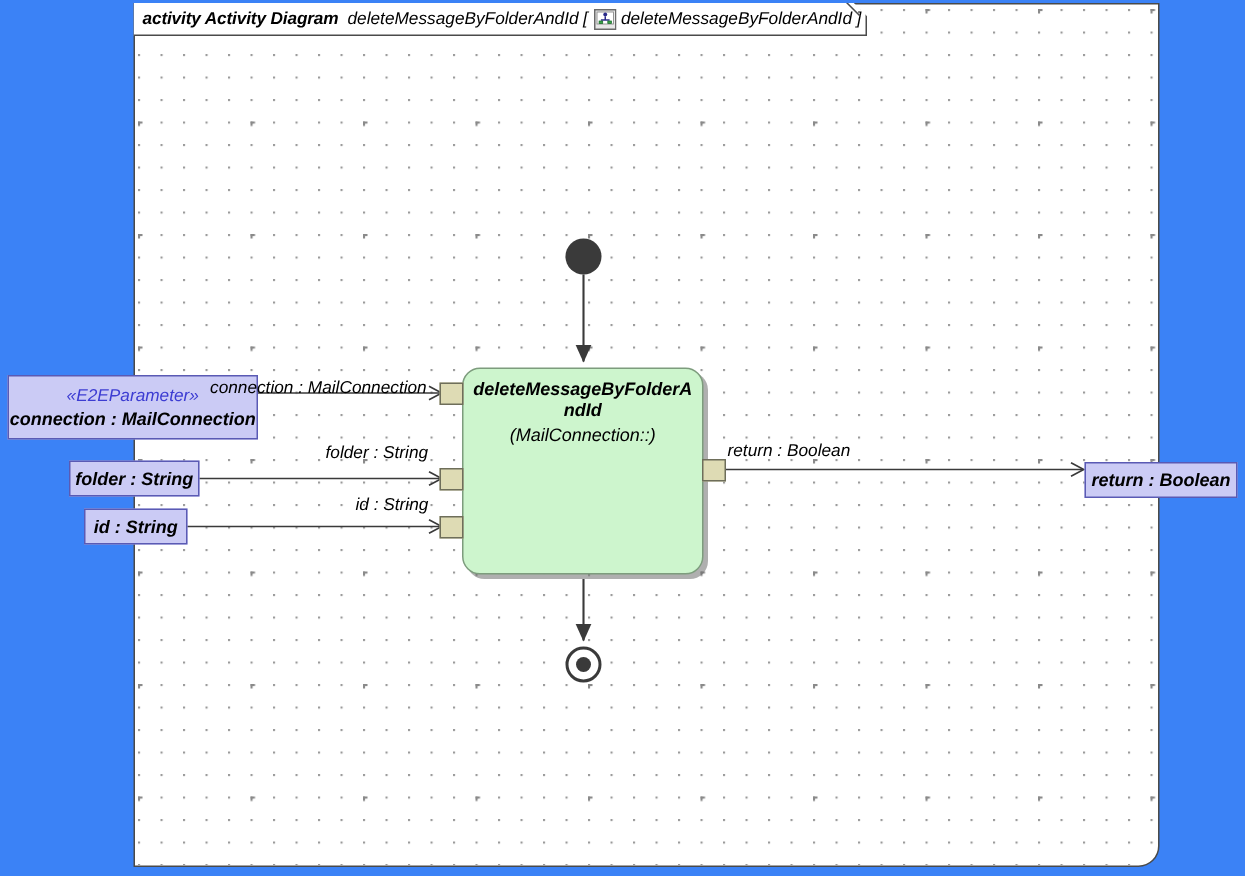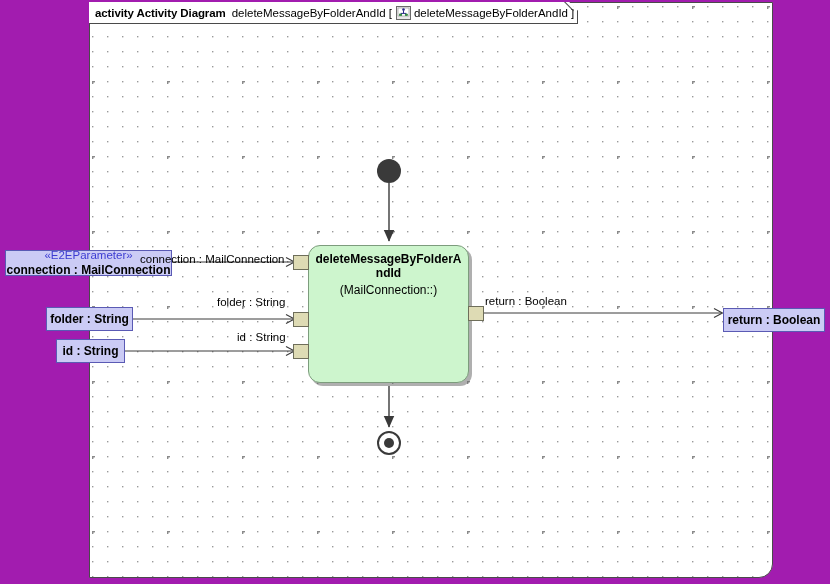--- a/index.html
+++ b/index.html
@@ -5,22 +5,23 @@
   html, body {
     margin: 0;
     padding: 0;
     background: #ffffff;
   }
   #screen {
     position: relative;
     width: 830px;
     height: 584px;
     overflow: hidden;
-    background: #a21caf;
+    background: #3b82f6;
     font-family: "Liberation Sans", sans-serif;
+    font-style: italic;
   }
 
   
   #diagram-frame {
     position: absolute;
     left: 89px;
     top: 2px;
     width: 684px;
     height: 576px;
     background: #ffffff;
@@ -279,21 +280,21 @@
   <div class="pin" style="left:293px; top:312px;"></div>
   <div class="pin" style="left:293px; top:344px;"></div>
   <div class="pin" style="left:468px; top:306px;"></div>
 
   <div id="initial-node"></div>
 
   <div id="final-node">
     <div id="final-node-inner"></div>
   </div>
 
-  <div class="param-box" style="left:5px; top:250px; width:167px; height:26px;">
+  <div class="param-box" style="left:5px; top:250px; width:167px; height:43px;">
     <div class="param-stereo">«E2EParameter»</div>
     <div class="param-label">connection : MailConnection</div>
   </div>
 
   <div class="param-box" style="left:46px; top:307px; width:87px; height:24px;">
     <div class="param-label">folder : String</div>
   </div>
 
   <div class="param-box" style="left:56px; top:339px; width:69px; height:24px;">
     <div class="param-label">id : String</div>

